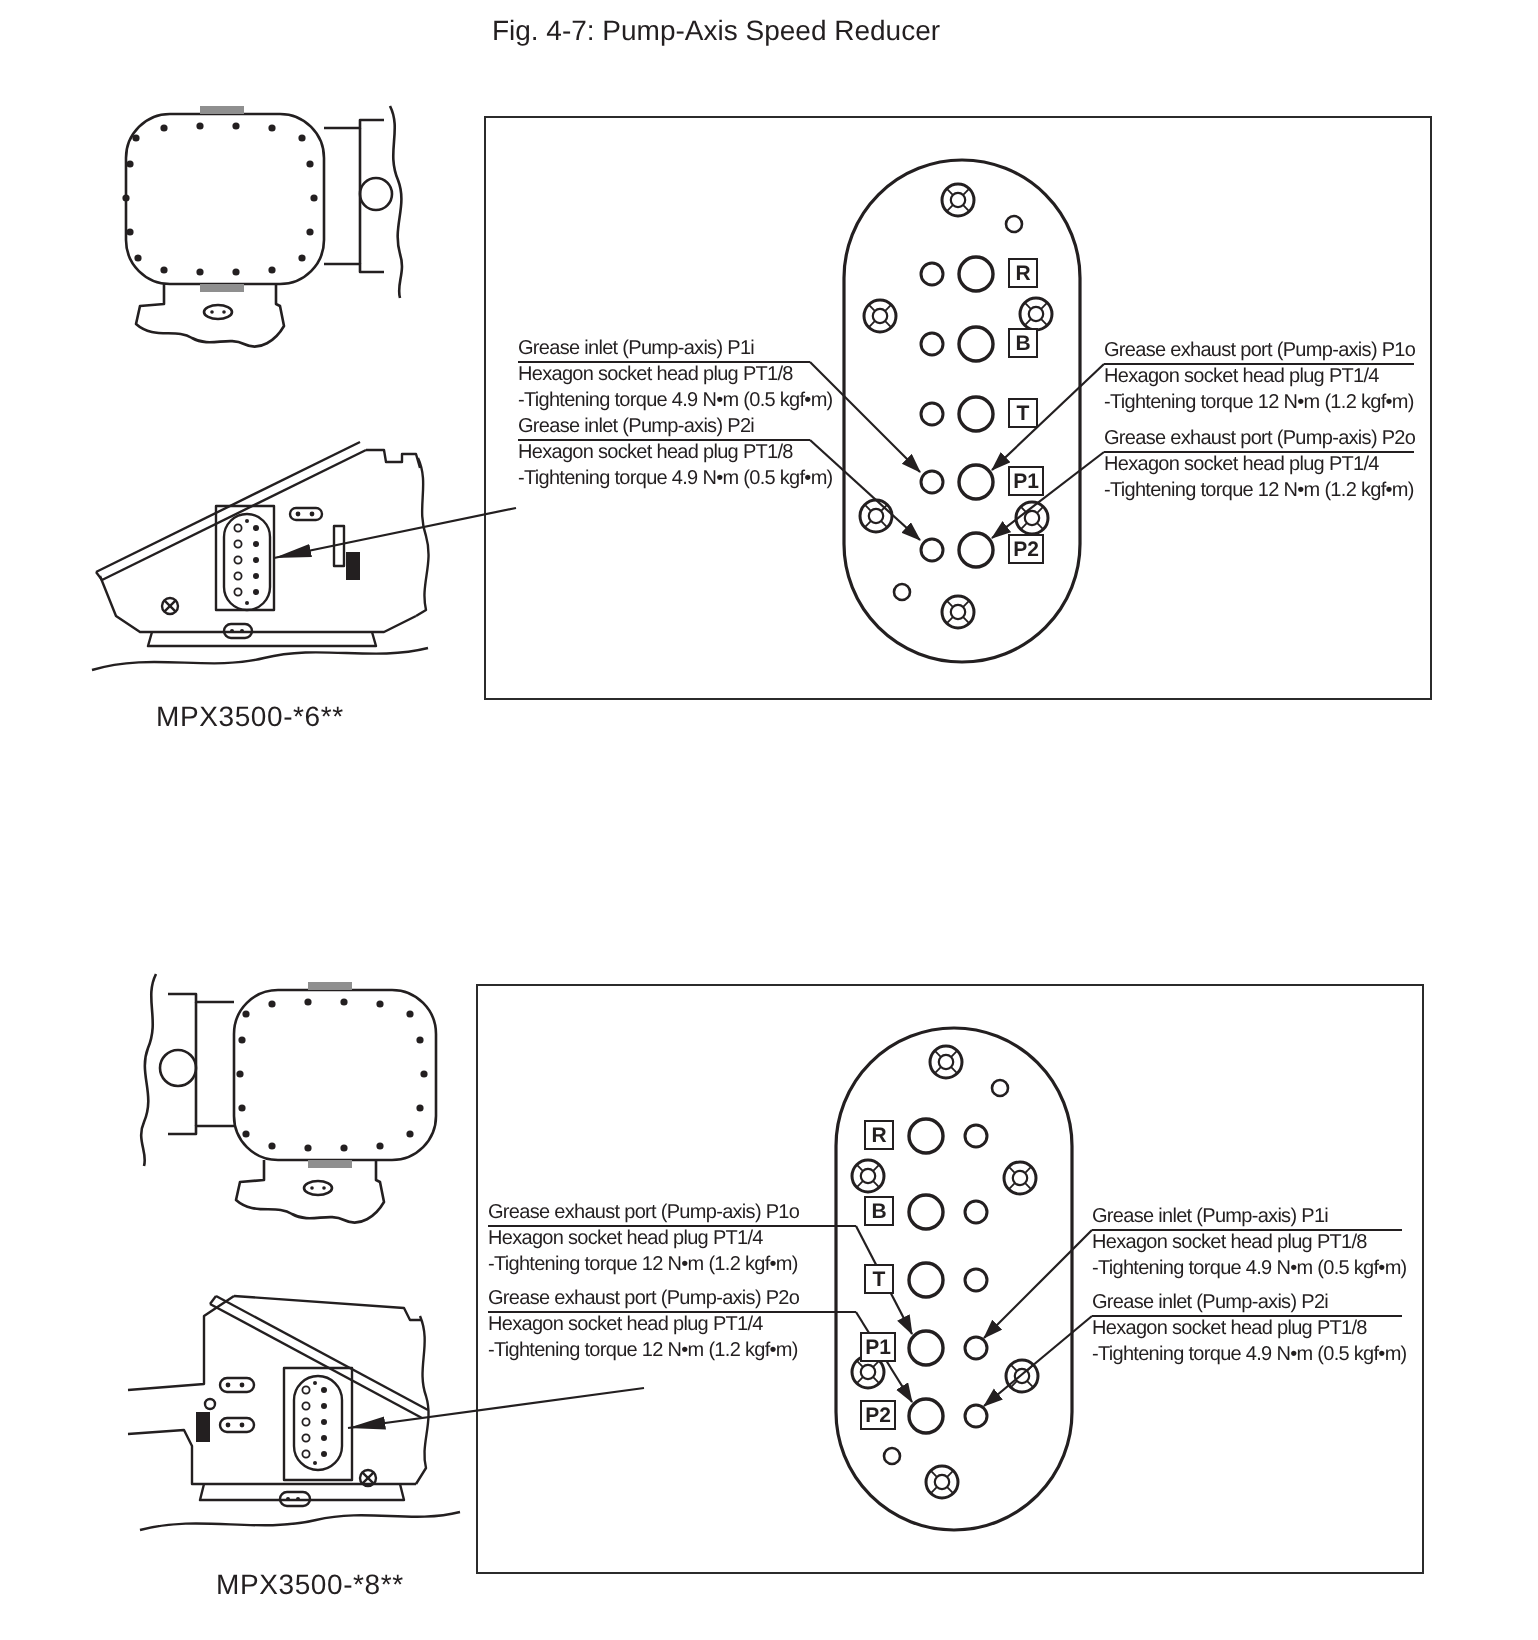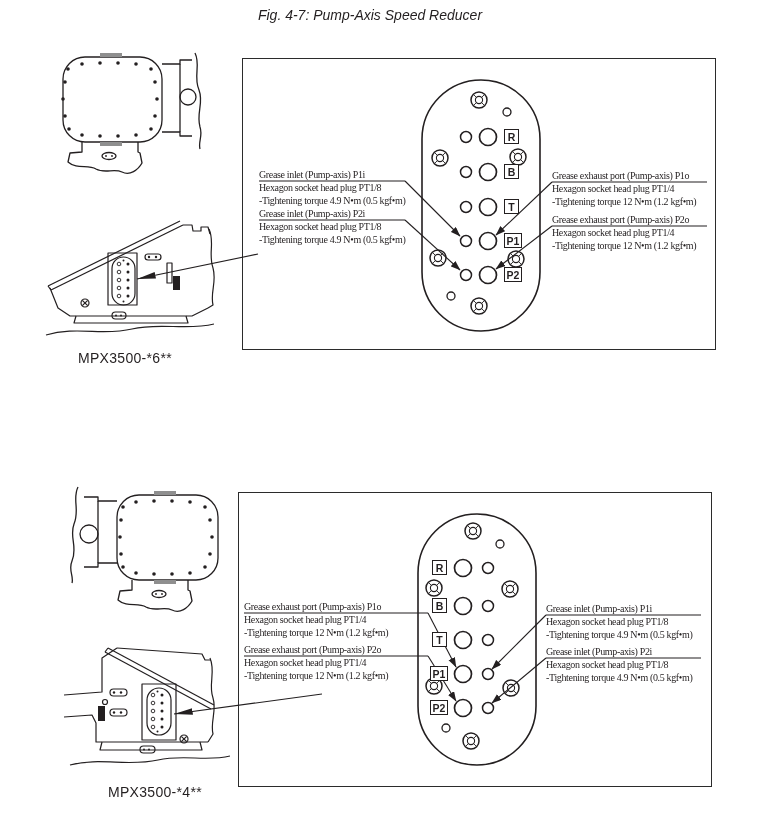--- a/index.html
+++ b/index.html
@@ -1,26 +1,26 @@
 <!DOCTYPE html>
 <html><head>
 <meta charset="utf-8">
 <style>
   html,body{margin:0;padding:0;background:#fff;}
   .page{position:relative;width:769px;height:820px;background:#fff;overflow:hidden;
         font-family:"Liberation Sans",sans-serif;color:#231f20;}
   .fig-title{position:absolute;left:0;top:7px;width:716px;text-align:center;
-             font-style:italic;font-size:14px;margin-left:12px;}
+             font-size:14px;}
   .model-label{position:absolute;font-size:14px;letter-spacing:.3px;}
   .detail-box{position:absolute;border:1.5px solid #2b2b2b;background:#fff;}
   .plate-svg{position:absolute;left:0;top:0;}
   .mdraw{position:absolute;}
   .overlay{position:absolute;left:0;top:0;pointer-events:none;}
   .ann{position:absolute;font-size:10px;line-height:13px;letter-spacing:-.35px;white-space:nowrap;}
-  .ann div{height:13px;font-family:Liberation Serif, serif;}
+  .ann div{height:13px;}
   .port-label{position:absolute;border:1.2px solid #231f20;background:#fff;height:15px;
               box-sizing:border-box;display:flex;align-items:center;justify-content:center;
               font-size:10.5px;font-weight:700;}
   .pl-n{width:15px;} .pl-w{width:18px;}
 </style>
 </head>
 <body>
 
 <div class="page">
 
@@ -274,21 +274,21 @@
         <circle cx="52" cy="48.5" r="1.2"></circle>
           <circle cx="59" cy="48.5" r="1.2"></circle>
         <circle cx="52" cy="68.5" r="1.2"></circle>
           <circle cx="59" cy="68.5" r="1.2"></circle>
         <circle cx="82" cy="105.5" r="1"></circle>
           <circle cx="87" cy="105.5" r="1"></circle>
       </g>
     </g>
   </svg>
 
-  <div class="model-label" style="left:108px;top:784px;">MPX3500-*4**</div>
+  <div class="model-label" style="left:108px;top:784px;">MPX3500-*8**</div>
 
   <div class="detail-box" style="left:238px;top:492px;width:472px;height:293px;">
 
     <svg class="plate-svg" width="469" height="290" viewBox="0 0 469 290">
       <defs>
         <g id="boltL" fill="none" stroke="#231f20">
           <circle r="8" stroke-width="1.5"></circle>
             <circle r="3.6" stroke-width="1.1"></circle>
           <g stroke-width="0.9">
             <line x1="2.6" y1="2.6" x2="5.4" y2="5.4"></line>

